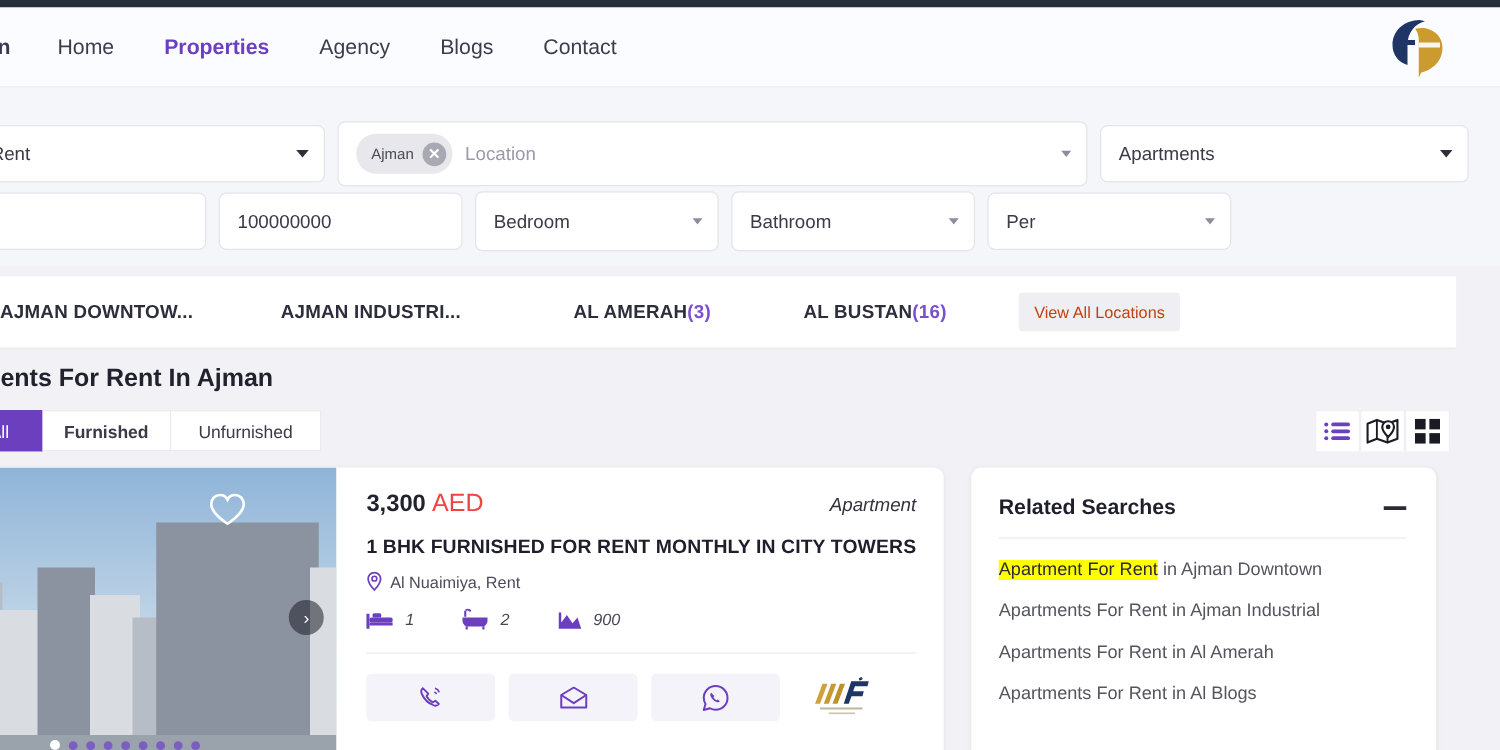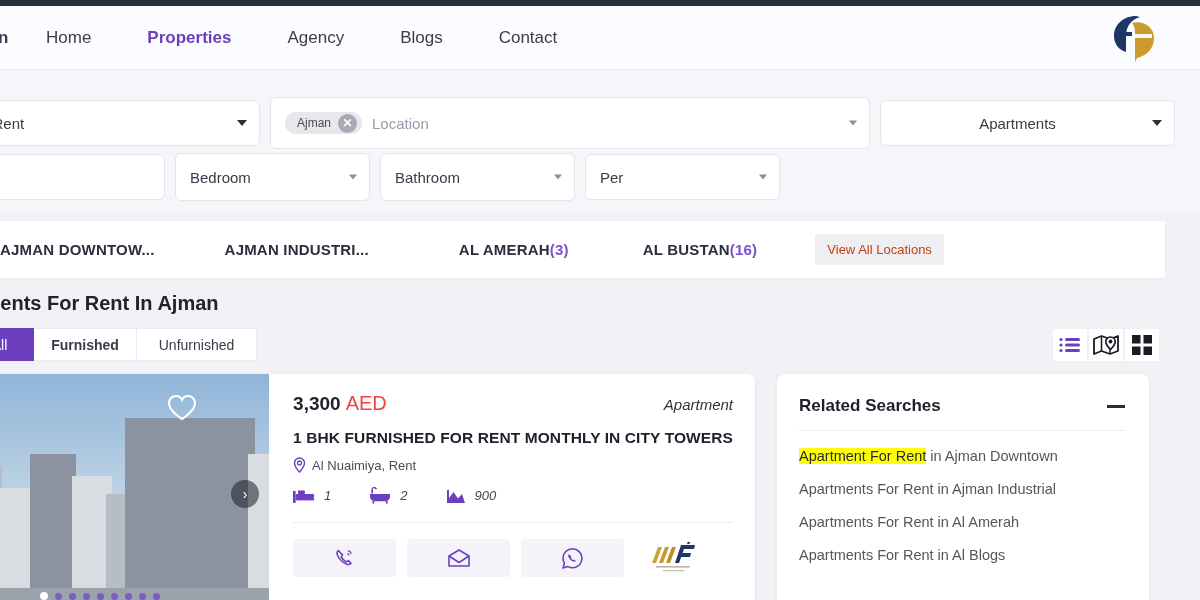--- a/index.html
+++ b/index.html
@@ -23,21 +23,21 @@
     position: absolute; top: 6px; left: 0; width: 1200px; height: 64px;
     background: #fbfcff;
     border-bottom: 1px solid #e9e9ef;
     display: flex; align-items: center;
   }
   .brand-cut {
     width: 10px; margin-left: -2px;
     font-size: 17px; color: #3a3a52; font-weight: 600;
     overflow: hidden; white-space: nowrap;
   }
-  .nav { display: flex; gap: 56px; margin-left: 38px; }
+  .nav { display: flex; gap: 40px; margin-left: 38px; }
   .nav a {
     font-size: 17px; color: #3c3c4c; text-decoration: none; white-space: nowrap;
   }
   .nav a.active { color: #6b3fbd; font-weight: bold; }
   .logo-wrap {
     position: absolute; right: 38px; top: 50%; transform: translateY(-50%);
     width: 56px; height: 52px;
   }
 
   
@@ -62,31 +62,31 @@
   .fld .ph { color: #9a9aaa; }
   .caret {
     position: absolute; right: 12px; top: 50%; transform: translateY(-50%);
     width: 0; height: 0;
     border-left: 5px solid transparent; border-right: 5px solid transparent;
     border-top: 6px solid #2f2f3a;
   }
   .caret.thin { border-top-color: #8d8d9d; border-left-width: 4px; border-right-width: 4px; border-top-width: 5px; }
   .f-type   { width: 300px; }
   .f-loc    { width: 600px; height: 52px; }
-  .f-cat    { width: 295px; justify-content: center; }
+  .f-cat    { width: 295px; }
   .f-min    { width: 205px; }
   .f-max    { width: 195px; }
   .f-bed    { width: 195px; height: 48px; }
   .f-bath   { width: 195px; height: 48px; }
   .f-per    { width: 195px; height: 46px; }
 
   .chip {
     display: inline-flex; align-items: center; gap: 7px;
     background: #e7e7ec; border-radius: 16px;
-    height: 22px; padding: 0 5px 0 12px; margin-right: 10px;
+    height: 32px; padding: 0 5px 0 12px; margin-right: 10px;
     font-size: 12px; color: #4a4a58; white-space: nowrap;
   }
   .chip-x {
     width: 19px; height: 19px; border-radius: 50%;
     background: #a9a9b4; color: #fff; font-size: 12px; line-height: 19px;
     text-align: center; font-weight: bold;
   }
 
   
   .locbar {
@@ -241,20 +241,23 @@
       <div class="fld sel f-cat">
         <span>Apartments</span>
         <span class="caret"></span>
       </div>
     </div>
 
     <div class="searchrow2">
       <div class="fld f-min">
         <span></span>
       </div>
+      <div class="fld f-max">
+        <span>100000000</span>
+      </div>
       <div class="fld sel f-bed">
         <span>Bedroom</span>
         <span class="caret thin"></span>
       </div>
       <div class="fld sel f-bath">
         <span>Bathroom</span>
         <span class="caret thin"></span>
       </div>
       <div class="fld sel f-per">
         <span>Per</span>

